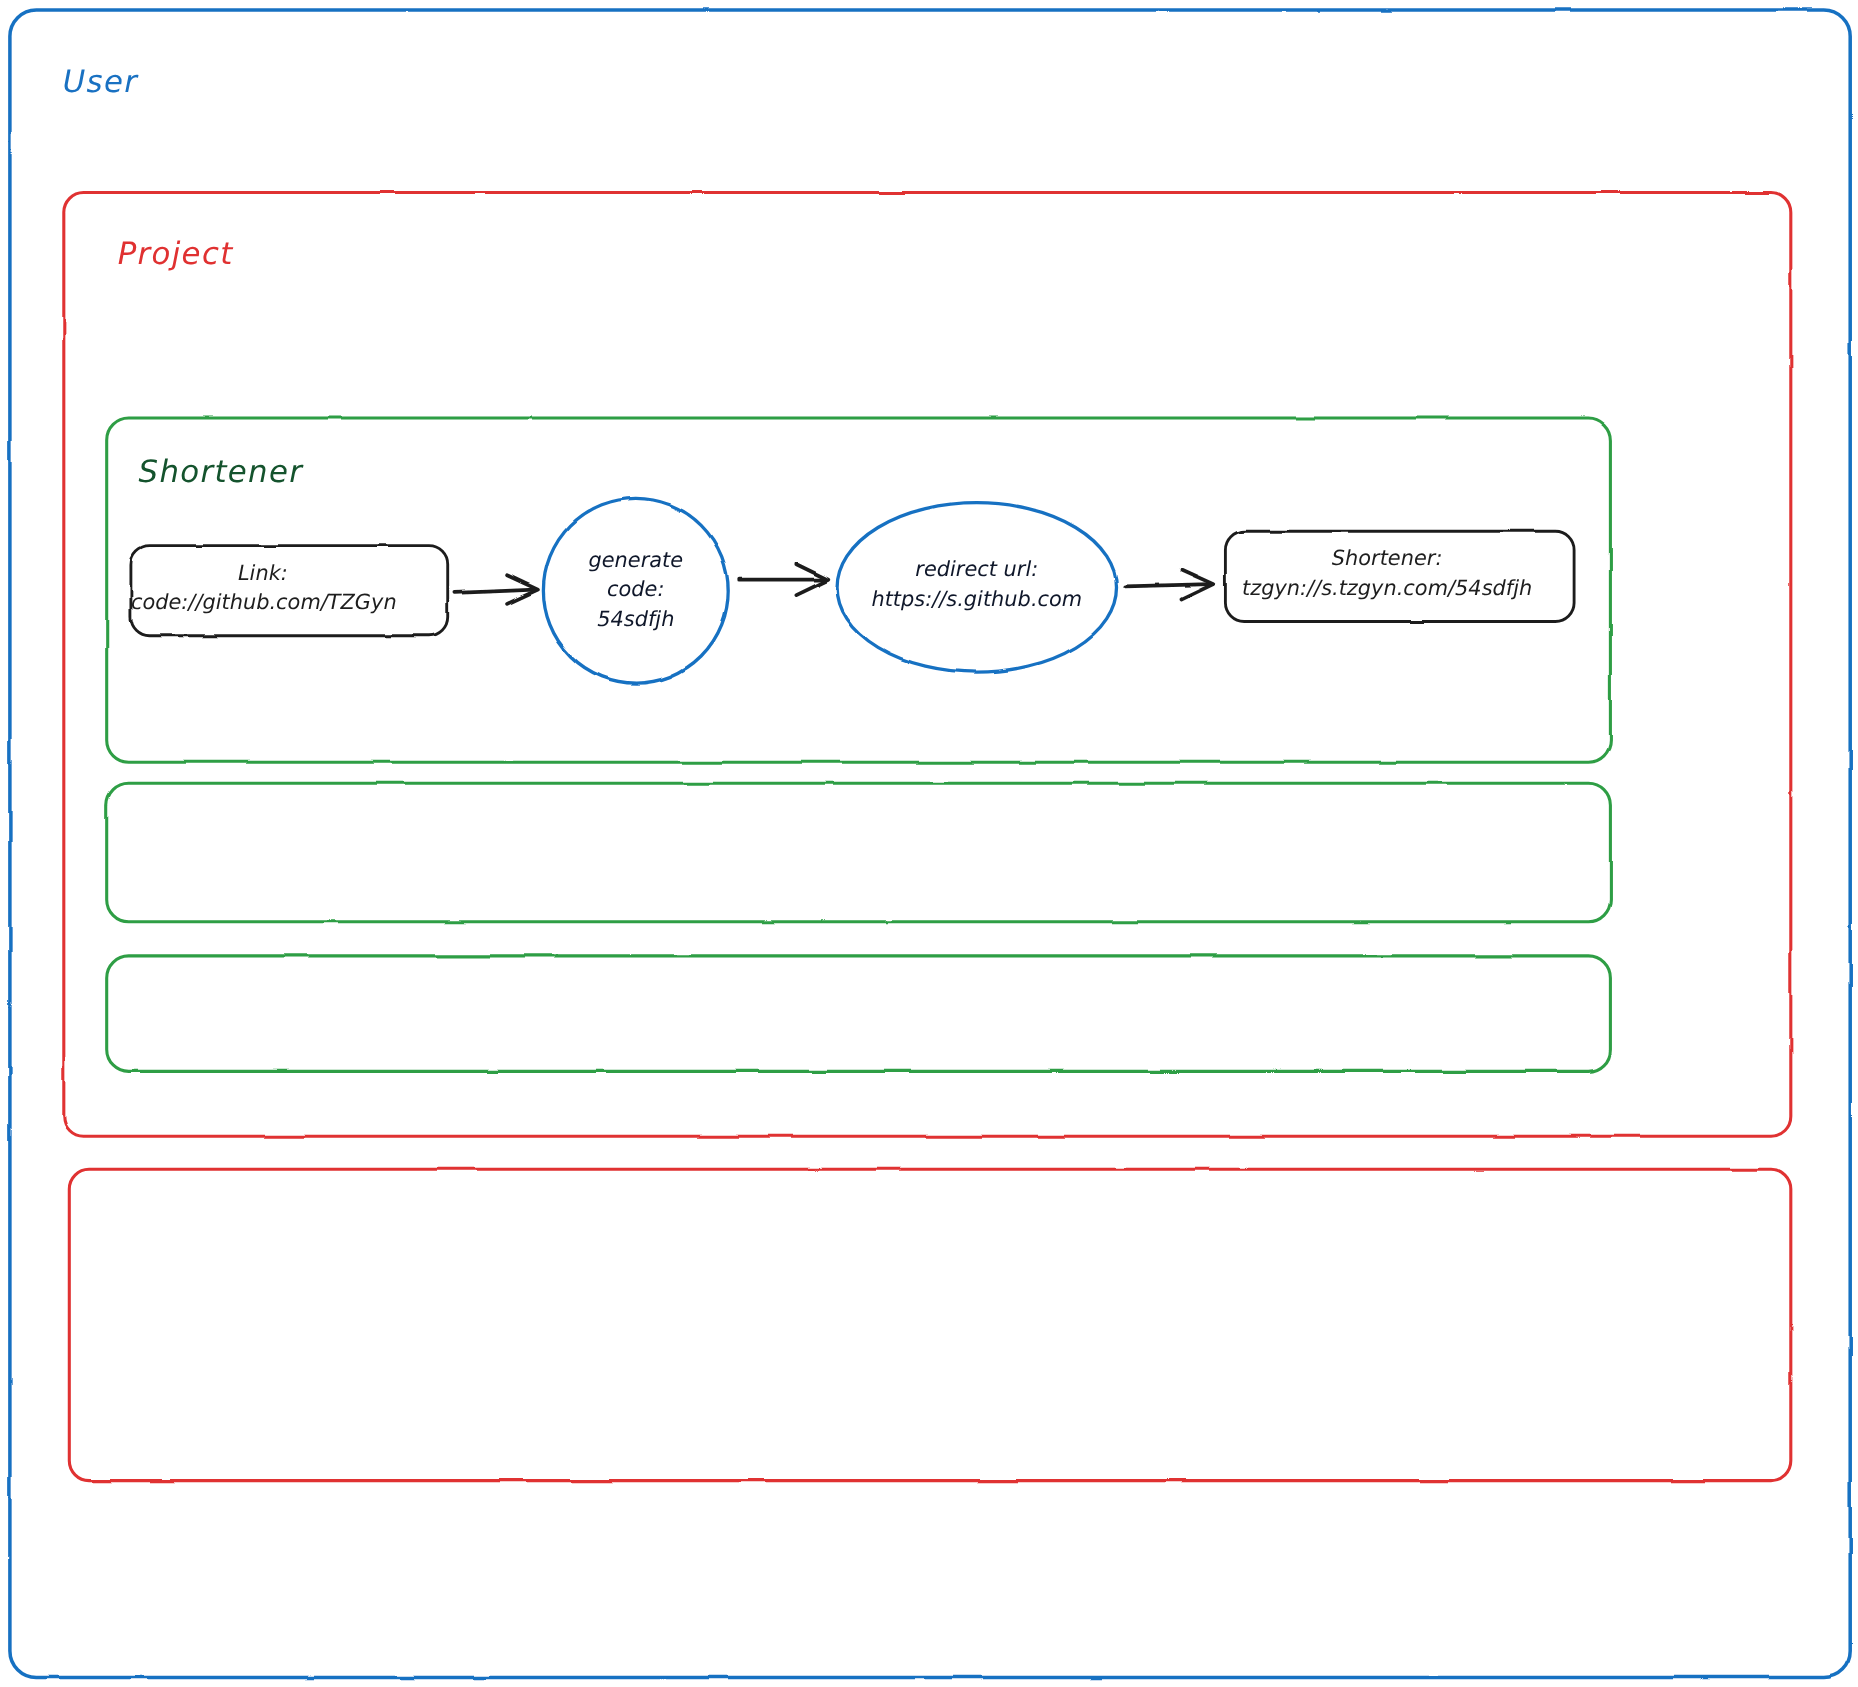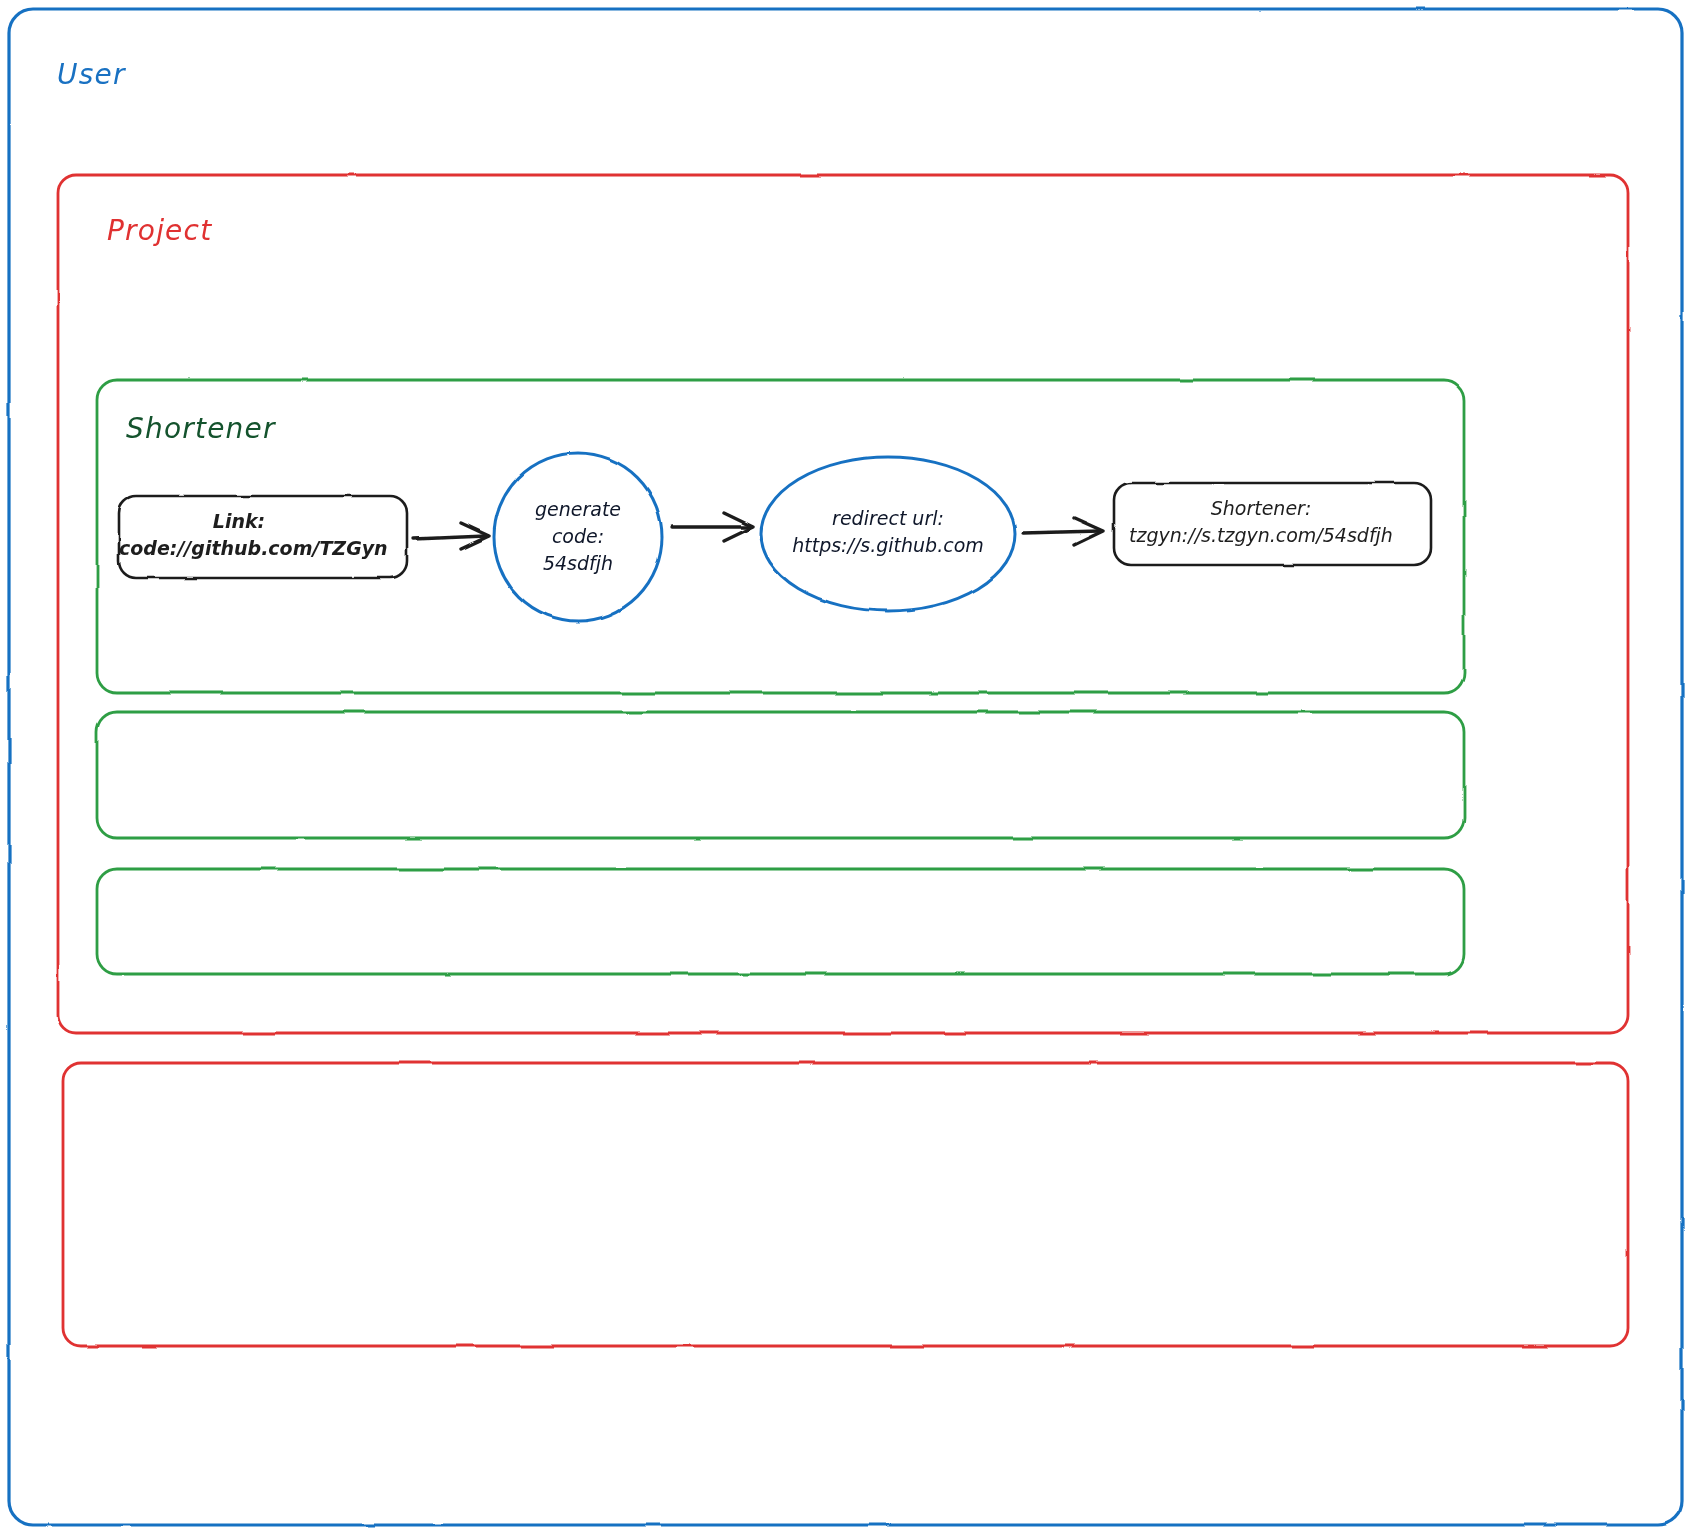--- a/index.html
+++ b/index.html
@@ -104,21 +104,21 @@
     <g filter="url(#rough2)">
       <path d="M 1023 533 L 1100 531" fill="none" stroke="#1e1e1e" stroke-width="3.4" stroke-linecap="round"></path>
       <path d="M 1074 518 L 1103 531 L 1074 545" fill="none" stroke="#1e1e1e" stroke-width="3.4" stroke-linecap="round" stroke-linejoin="round"></path>
     </g>
   </svg>
 
   <div class="frame-label user">User</div>
   <div class="frame-label project">Project</div>
   <div class="frame-label shortener">Shortener</div>
 
-  <div class="node-text dark" style="left:119px; top:508px; width:240px;font-weight:bold;">
+  <div class="node-text dark" style="left:119px; top:508px; width:240px;">
     <div>Link:</div>
     <div>code://github.com/TZGyn</div>
   </div>
 
   <div class="node-text blue" style="left:494px; top:496px; width:168px;">
     <div>generate</div>
     <div>code:</div>
     <div>54sdfjh</div>
   </div>
 

